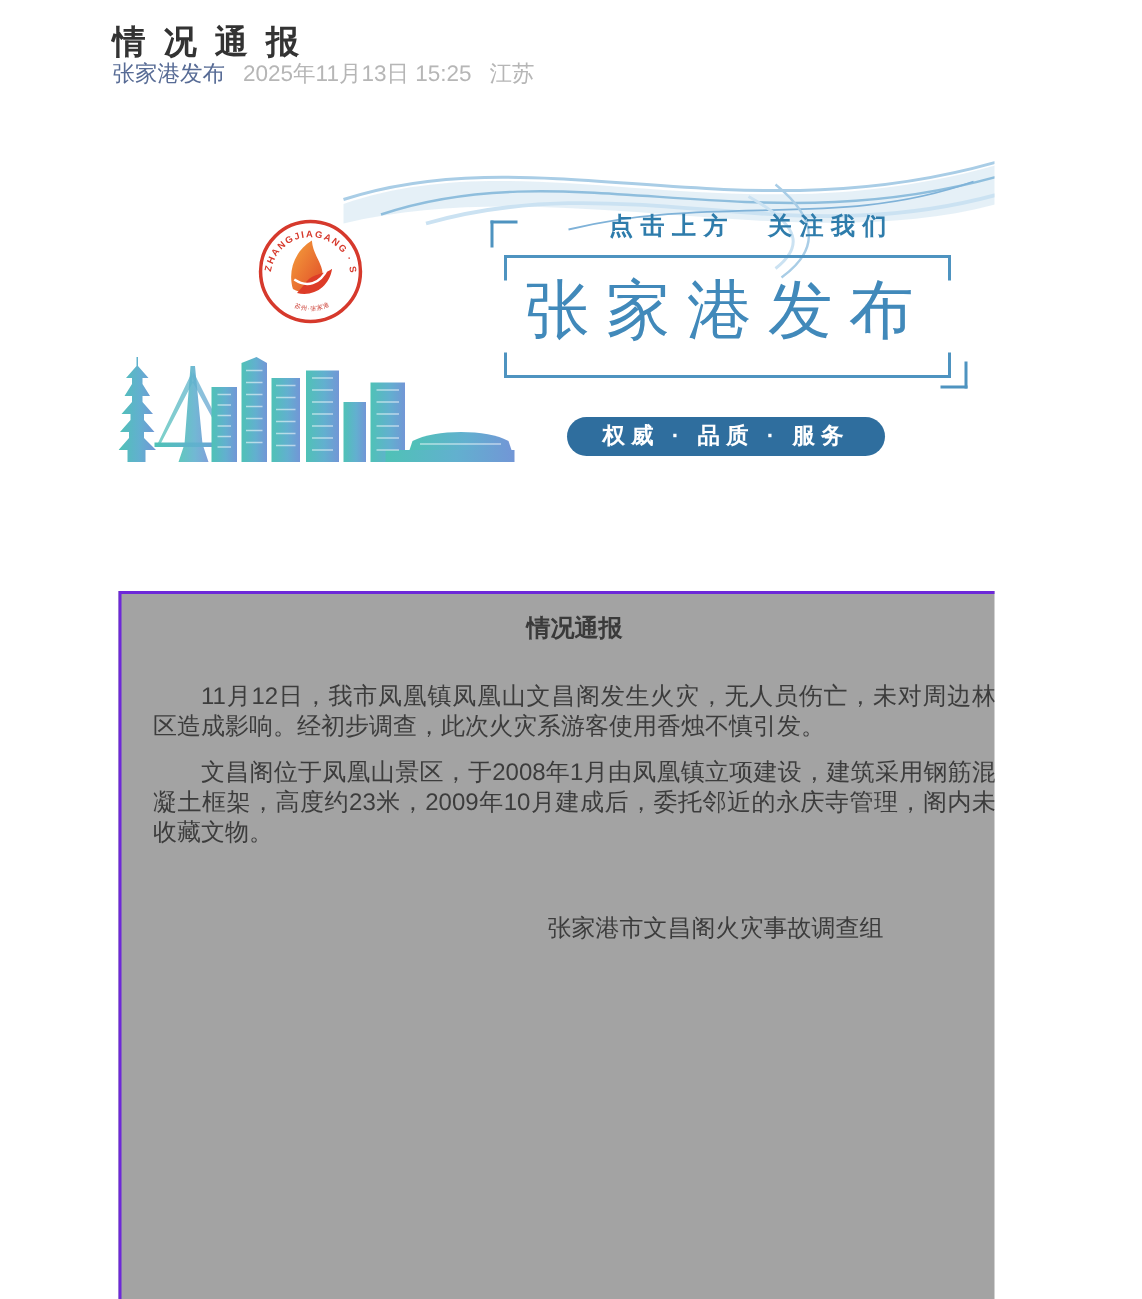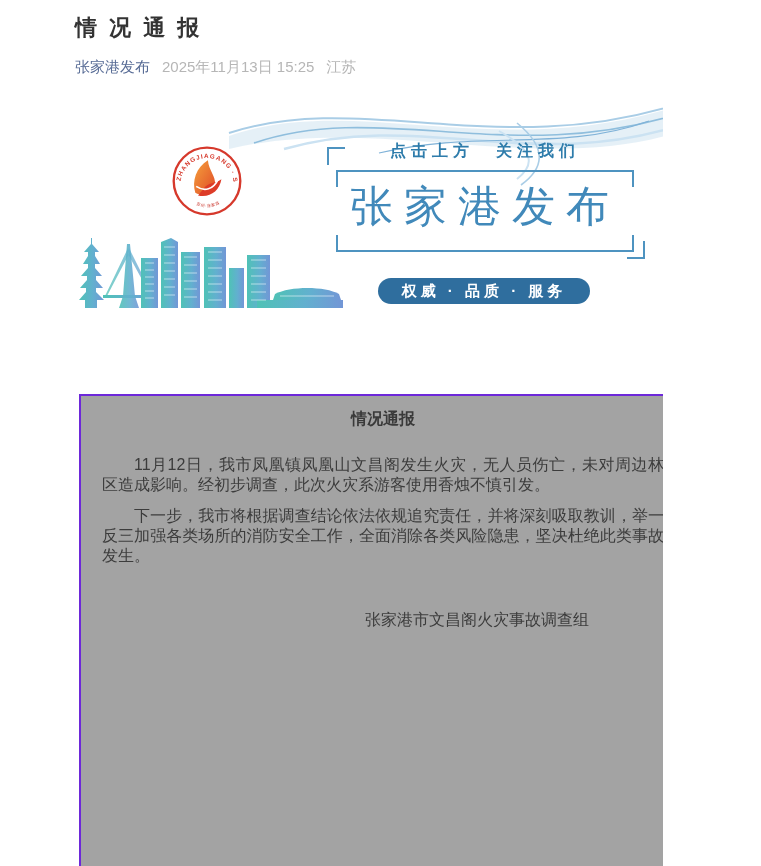--- a/index.html
+++ b/index.html
@@ -3,32 +3,32 @@
 <meta charset="utf-8">
 <style>
   * { margin:0; padding:0; box-sizing:border-box; }
   html,body { background:#ffffff; }
   body { font-family:"Liberation Sans", sans-serif; }
   .page { position:relative; width:663px; height:866px; background:#fff; overflow:hidden; }
 
   
   .article-title { position:absolute; left:75px; top:13px; font-size:22px; font-weight:700;
                    color:#333; letter-spacing:3px; }
-  .meta-line { position:absolute; left:75px; top:58px; font-size:15px; white-space:nowrap; }
+  .meta-line { position:absolute; left:75px; top:40px; font-size:15px; white-space:nowrap; }
   .meta-account { color:#576b95; margin-right:12px; cursor:pointer; }
   .meta-time { color:#b6b6b6; margin-right:12px; }
   .meta-region { color:#b6b6b6; }
 
   
   .banner { position:absolute; left:79px; top:95px; width:608px; height:215px; background:#fff; overflow:hidden; }
   .wave { position:absolute; left:120px; top:-4px; width:488px; height:110px; }
   .seal { position:absolute; left:92px; top:50px; width:72px; height:72px; }
   .skyline { position:absolute; left:-4px; top:135px; width:270px; height:80px; }
 
-  .tagline { position:absolute; left:257px; top:46px; width:298px; text-align:center;
+  .tagline { position:absolute; left:273px; top:46px; width:298px; text-align:center;
              font-size:16px; font-weight:700; color:#2e7cab; letter-spacing:5px; white-space:nowrap; }
   .tagline .gap { display:inline-block; width:22px; }
 
   .frame { position:absolute; left:257px; top:75px; width:298px; height:82px;
            border-top:2px solid #4e93c0; border-bottom:2px solid #4e93c0; }
   .stub { position:absolute; width:2px; height:15px; background:#4e93c0; }
   .stub.tl { left:0; top:0; } .stub.tr { right:0; top:0; }
   .stub.bl { left:0; bottom:0; } .stub.br { right:0; bottom:0; }
   .accent-tl { position:absolute; left:248px; top:52px; width:18px; height:18px;
                border-left:2px solid #4e93c0; border-top:2px solid #4e93c0; }
@@ -145,19 +145,19 @@
     </div>
 
     <div class="banner-main-title">张家港发布</div>
     <div class="slogan-bar">权威 · 品质 · 服务</div>
   </div>
 
   <div class="notice-box">
     <div class="notice-title">情况通报</div>
     <div class="notice-body">
       <p>11月12日，我市凤凰镇凤凰山文昌阁发生火灾，无人员伤亡，未对周边林区造成影响。经初步调查，此次火灾系游客使用香烛不慎引发。</p>
-      <p>下一步，我市将根据调查结论依法依规追究责任，并将深刻吸取教训，举一反三加强各类场所的消防安全工作，全面消除各类风险隐患，坚决杜绝此类事故发生。</p>
+      <p>文昌阁位于凤凰山景区，于2008年1月由凤凰镇立项建设，建筑采用钢筋混凝土框架，高度约23米，2009年10月建成后，委托邻近的永庆寺管理，阁内未收藏文物。</p>
     </div>
     <div class="notice-sig">张家港市文昌阁火灾事故调查组</div>
 
   </div>
 
 </div>
 
 </body></html>

